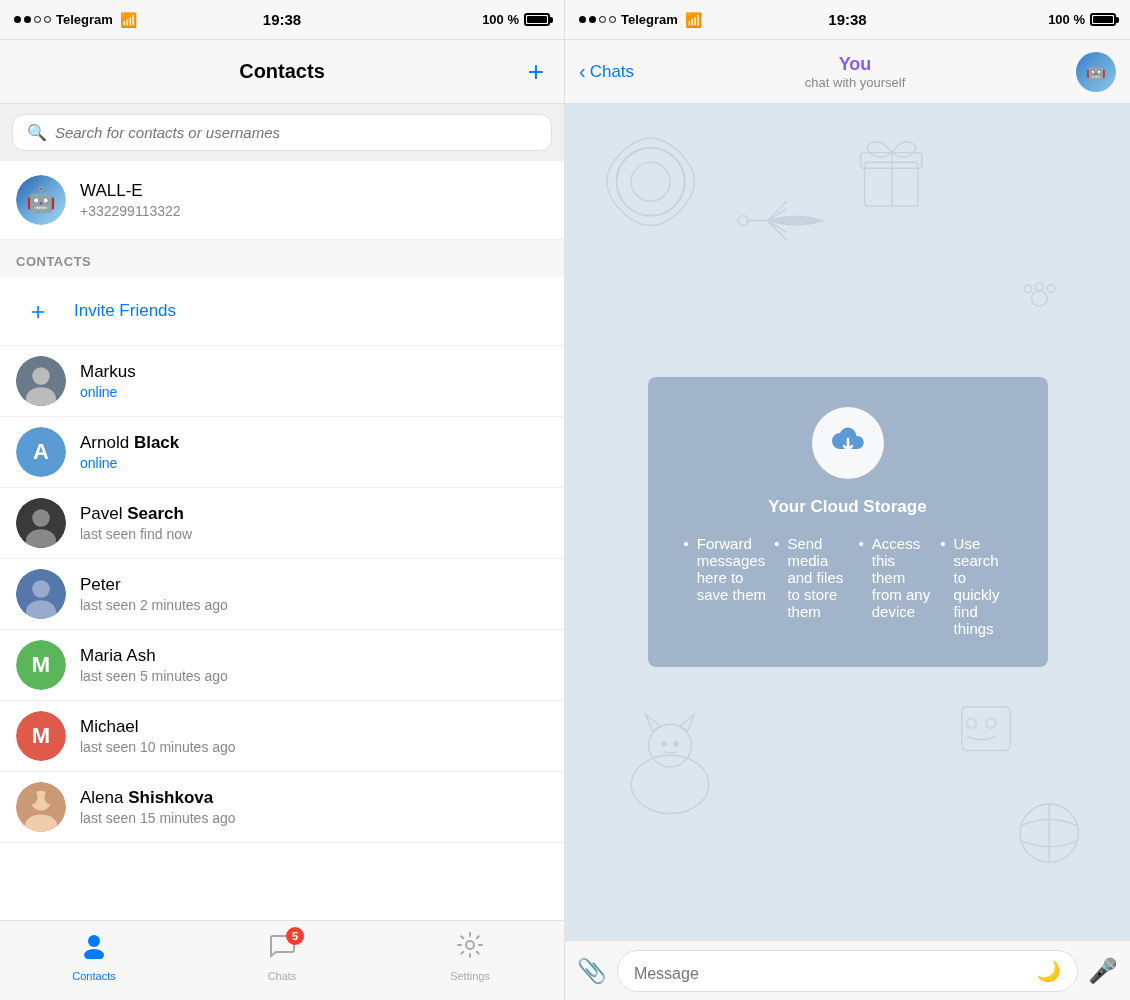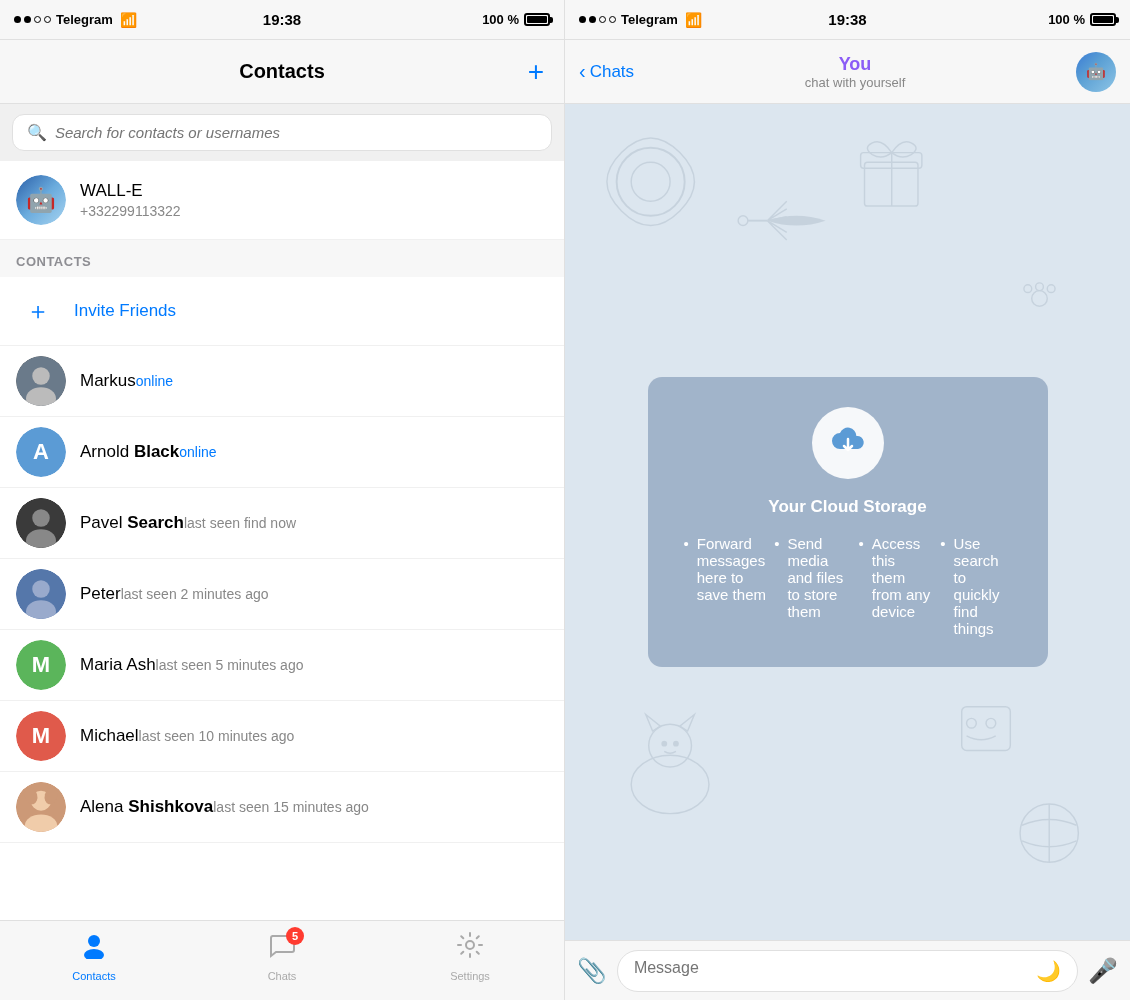--- a/index.html
+++ b/index.html
@@ -138,21 +138,21 @@
     }
     .contact-avatar {
       width: 50px; height: 50px; border-radius: 50%; flex-shrink: 0;
       overflow: hidden;
     }
     .avatar-placeholder {
       width: 50px; height: 50px; border-radius: 50%;
       display: flex; align-items: center; justify-content: center;
       font-size: 22px; font-weight: 600; color: #fff;
     }
-    .contact-info { display: flex; }
+    .contact-info { display: flex; flex-direction: column; }
     .contact-name { font-size: 17px; color: #000; }
     .contact-name b { font-weight: 700; }
     .contact-status { font-size: 14px; color: #888; margin-top: 2px; }
     .contact-status.online { color: #007aff; }
 
     
     .tab-bar {
       height: 80px;
       display: flex;
       align-items: flex-start;
@@ -242,21 +242,21 @@
       position: absolute;
       width: 100%; height: 100%;
       opacity: 0.25;
     }
 
     
     .cloud-card {
       position: relative;
       z-index: 2;
       background: rgba(150, 170, 195, 0.85);
-      border-radius: 14px;
+      border-radius: 8px;
       padding: 30px 36px;
       max-width: 400px;
       display: flex;
       flex-direction: column;
       align-items: center;
       gap: 18px;
     }
     .cloud-icon-circle {
       width: 72px; height: 72px; background: rgba(255,255,255,0.9); border-radius: 50%;
       display: flex; align-items: center; justify-content: center;
@@ -279,21 +279,21 @@
       background: #f7f7f7;
       border-top: 1px solid #e0e0e0;
       display: flex;
       align-items: center;
       padding: 0 12px;
       gap: 10px;
     }
     .attach-icon { font-size: 24px; color: #aaa; cursor: pointer; }
     .msg-input-wrapper {
       flex: 1; background: #fff; border-radius: 22px; border: 1px solid #e0e0e0;
-      padding: 8px 16px; display: flex; align-items: flex-start;
+      padding: 8px 16px; display: flex; align-items: flex-end;
     }
     .msg-input {
       border: none; outline: none; font-size: 16px; color: #999; background: transparent; flex: 1;
     }
     .moon-icon { font-size: 20px; color: #ccc; }
     .mic-icon { font-size: 24px; color: #aaa; cursor: pointer; }
 
     
     .wall-e-avatar {
       background: linear-gradient(135deg, #2a5fa8, #6aabdd, #a8d4f0);

